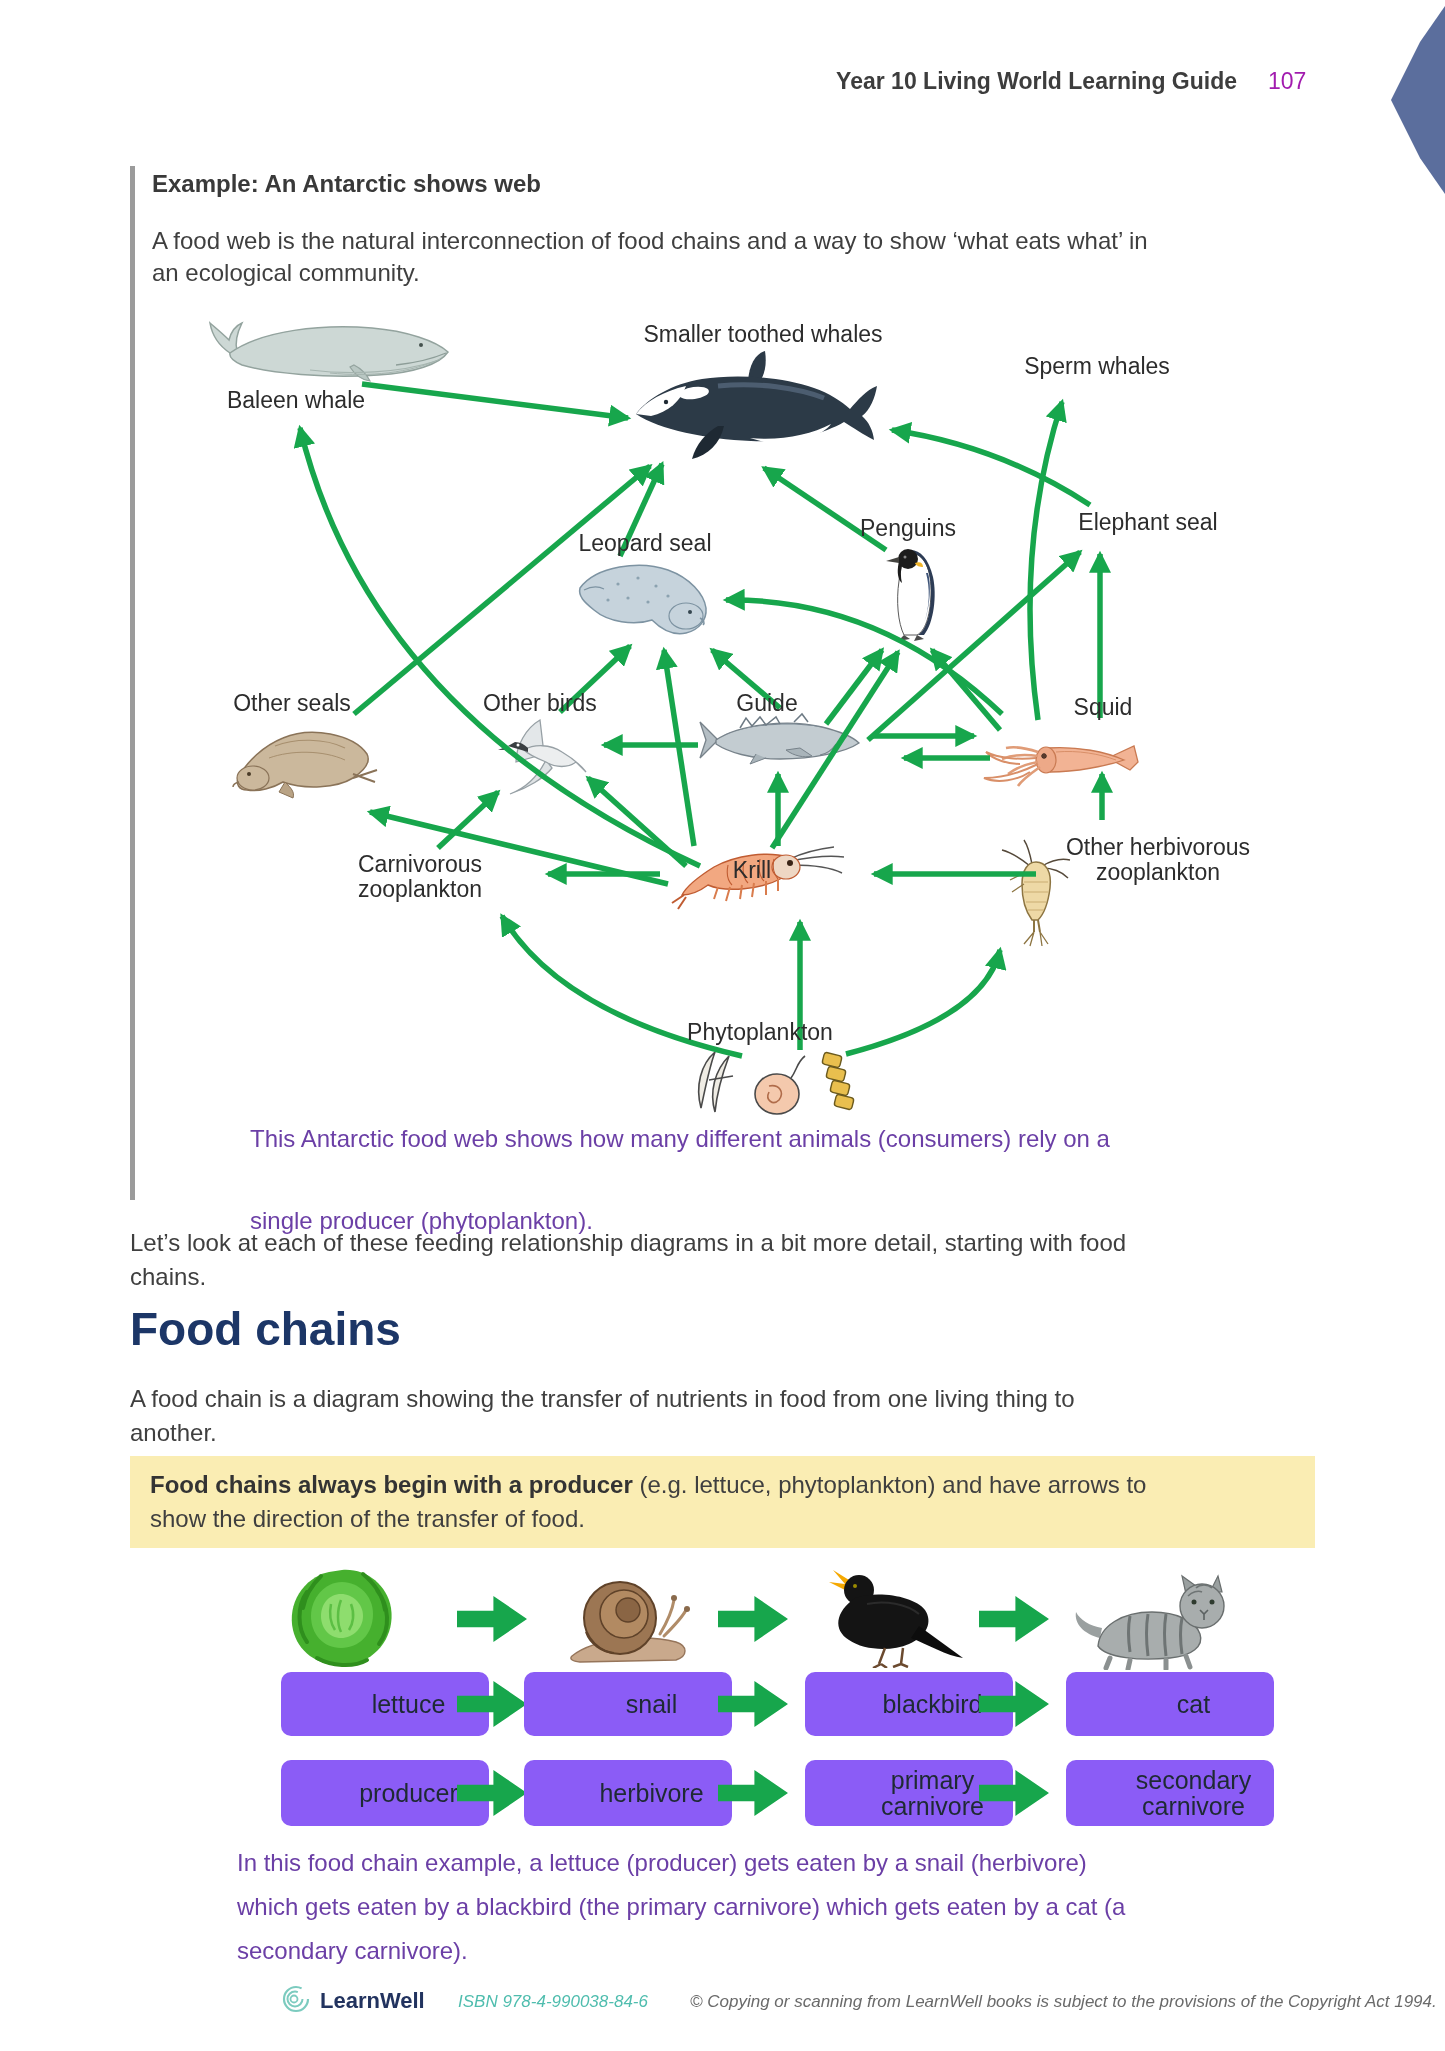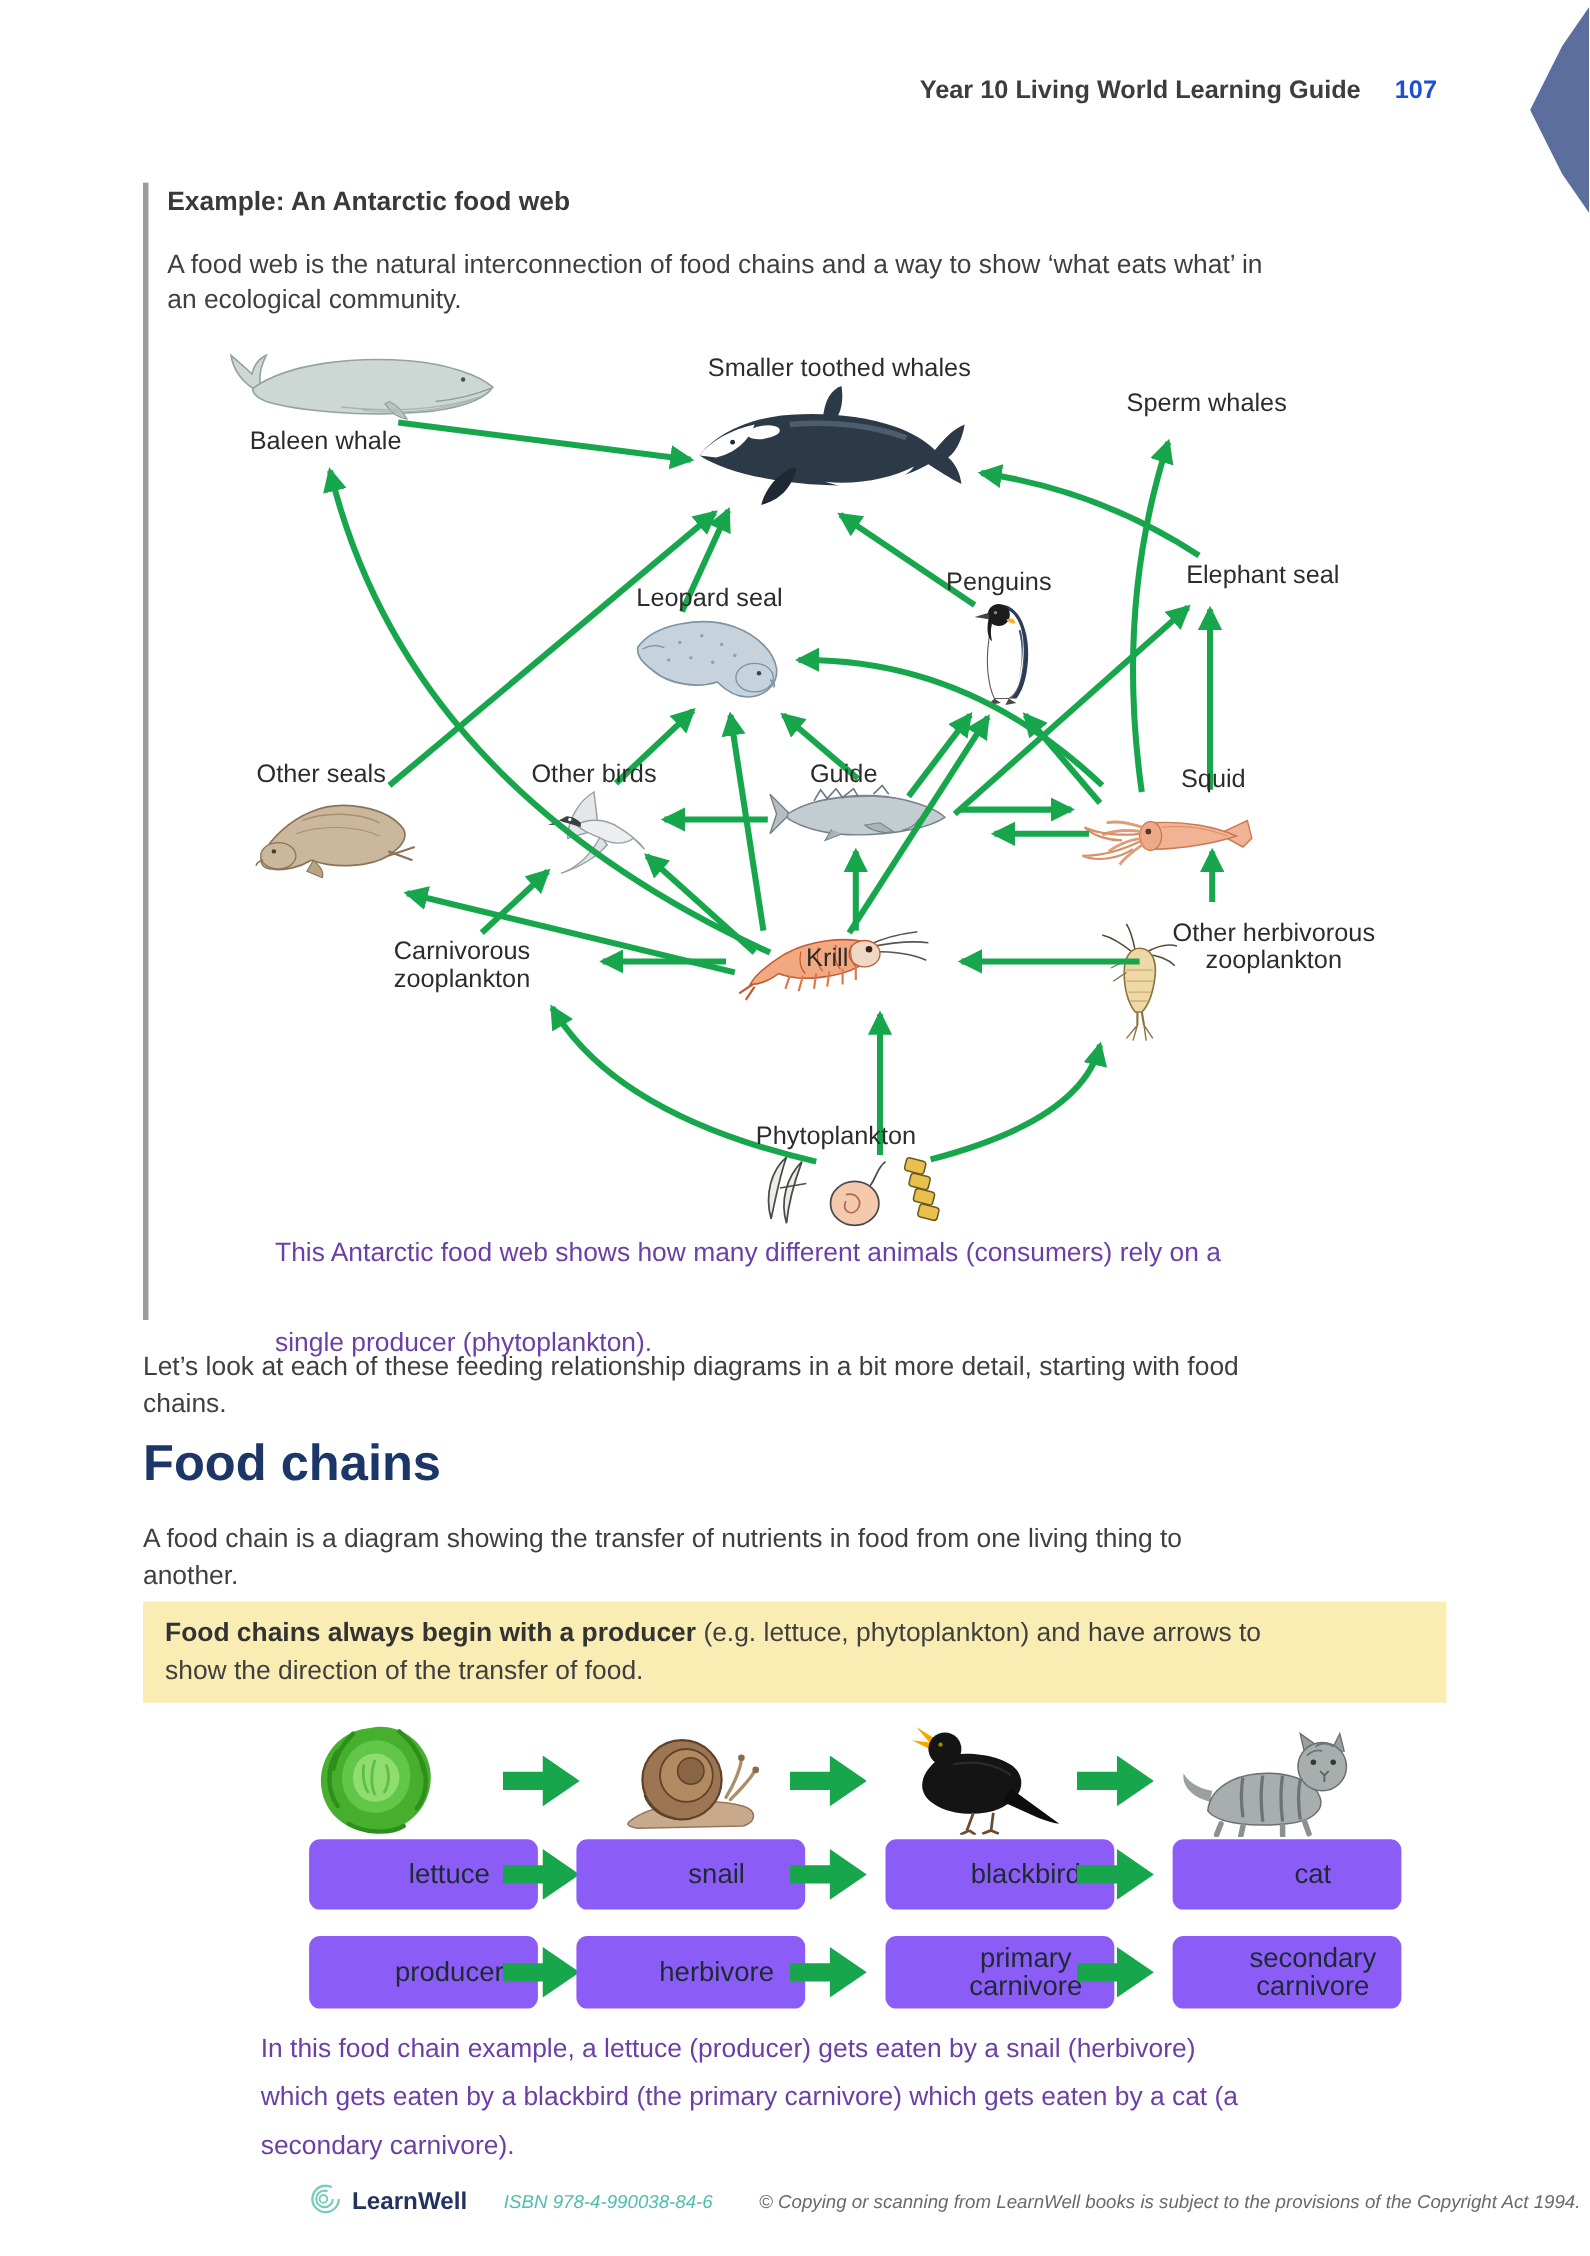--- a/index.html
+++ b/index.html
@@ -1,21 +1,21 @@
 <!DOCTYPE html>
 <html><head>
 <meta charset="utf-8">
 <style>
   html,body{margin:0;padding:0;background:#ffffff;}
   .page{position:relative;width:1445px;height:2051px;background:#fff;
         font-family:"Liberation Sans",sans-serif;color:#3f3f3f;overflow:hidden;}
 
   
   .hdr-title{position:absolute;top:68px;right:208px;font-size:23px;font-weight:600;color:#3d3d3d;}
-  .hdr-num{position:absolute;top:68px;left:1268px;font-size:23px;font-weight:700;color:#1d4ed8;}
+  .hdr-num{position:absolute;top:68px;left:1268px;font-size:23px;font-weight:400;color:#a21caf;}
   .corner{position:absolute;top:6px;right:0;width:54px;height:188px;background:#5b6e9d;
           clip-path:polygon(100% 0,100% 100%,54% 81%,0 50%,54% 19%);}
 
   
   .ex-bar{position:absolute;left:130px;top:166px;width:5px;height:1034px;background:#9b9b9b;}
   .ex-head{position:absolute;left:152px;top:170px;font-size:24px;font-weight:700;color:#393939;}
   .line{position:absolute;font-size:24px;line-height:34px;white-space:nowrap;}
   .ex-b1{left:152px;top:224px;} .ex-b2{left:152px;top:256px;}
   .cap{color:#6b3fa6;}
   .ex-c1{left:250px;top:1122px;} .ex-c2{left:250px;top:1156px;margin-top:48px;}
@@ -71,21 +71,21 @@
 </head>
 <body>
 
 <div class="page">
 
   <div class="hdr-title">Year 10 Living World Learning Guide</div>
   <div class="hdr-num">107</div>
   <div class="corner"></div>
 
   <div class="ex-bar"></div>
-  <div class="ex-head">Example: An Antarctic food web</div>
+  <div class="ex-head">Example: An Antarctic shows web</div>
   <div class="line ex-b1">A food web is the natural interconnection of food chains and a way to show ‘what eats what’ in</div>
   <div class="line ex-b2">an ecological community.</div>
 
   <svg class="fw-art" style="left:200px;top:315px" width="255" height="75" viewBox="0 0 255 75">
     <path d="M30 38 C18 30 12 20 10 8 C17 14 23 19 29 25 C31 17 35 11 42 8 C37 18 35 28 37 36 Z" fill="#cdd8d5" stroke="#93a39e" stroke-width="1.5"></path>
     <path d="M30 38 C62 15 122 9 172 13 C207 16 236 26 248 37 C240 49 214 58 178 60 C128 64 68 58 42 50 C33 46 29 42 30 38 Z" fill="#cdd8d5" stroke="#93a39e" stroke-width="1.5"></path>
     <path d="M150 52 C155 60 162 65 170 66 C166 58 160 53 154 50 Z" fill="#b9c7c3" stroke="#93a39e" stroke-width="1.2"></path>
     <path d="M110 55 C150 60 200 58 236 46" fill="none" stroke="#a6b5b0" stroke-width="1.2"></path>
     <path d="M130 58 C170 62 210 58 240 44" fill="none" stroke="#a6b5b0" stroke-width="1"></path>
     <circle cx="221" cy="30" r="2" fill="#44524e"></circle>

